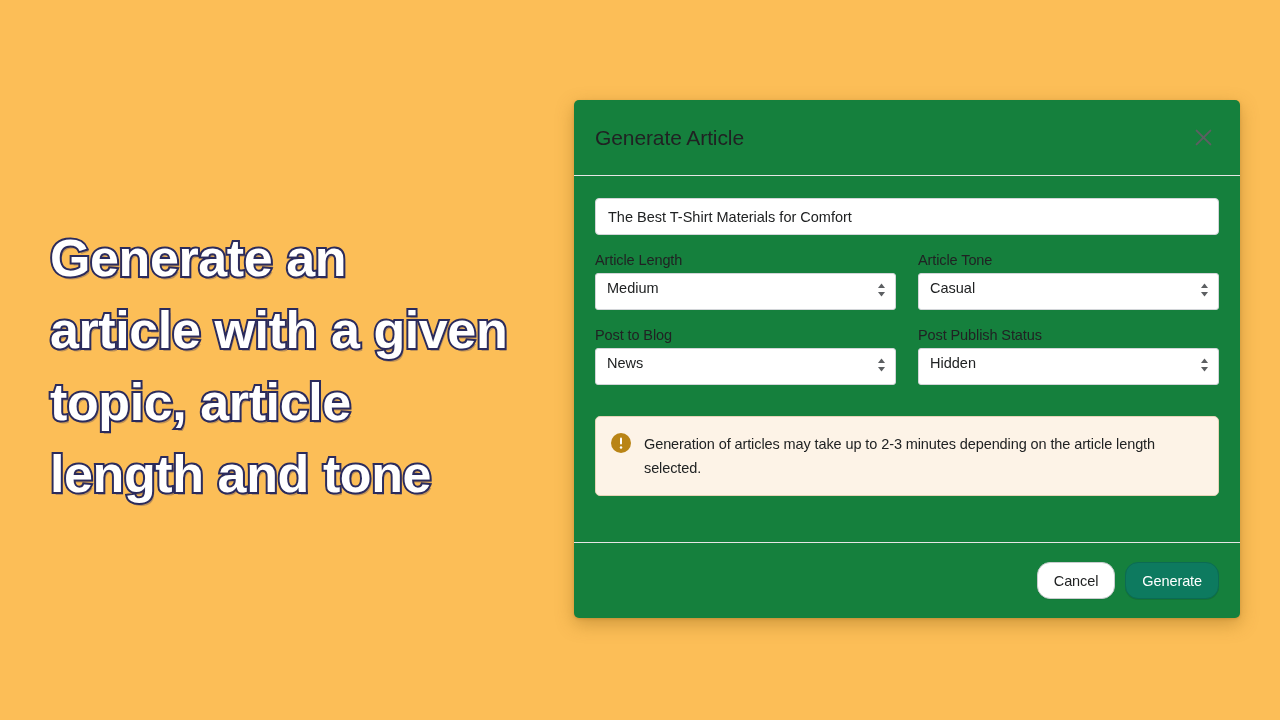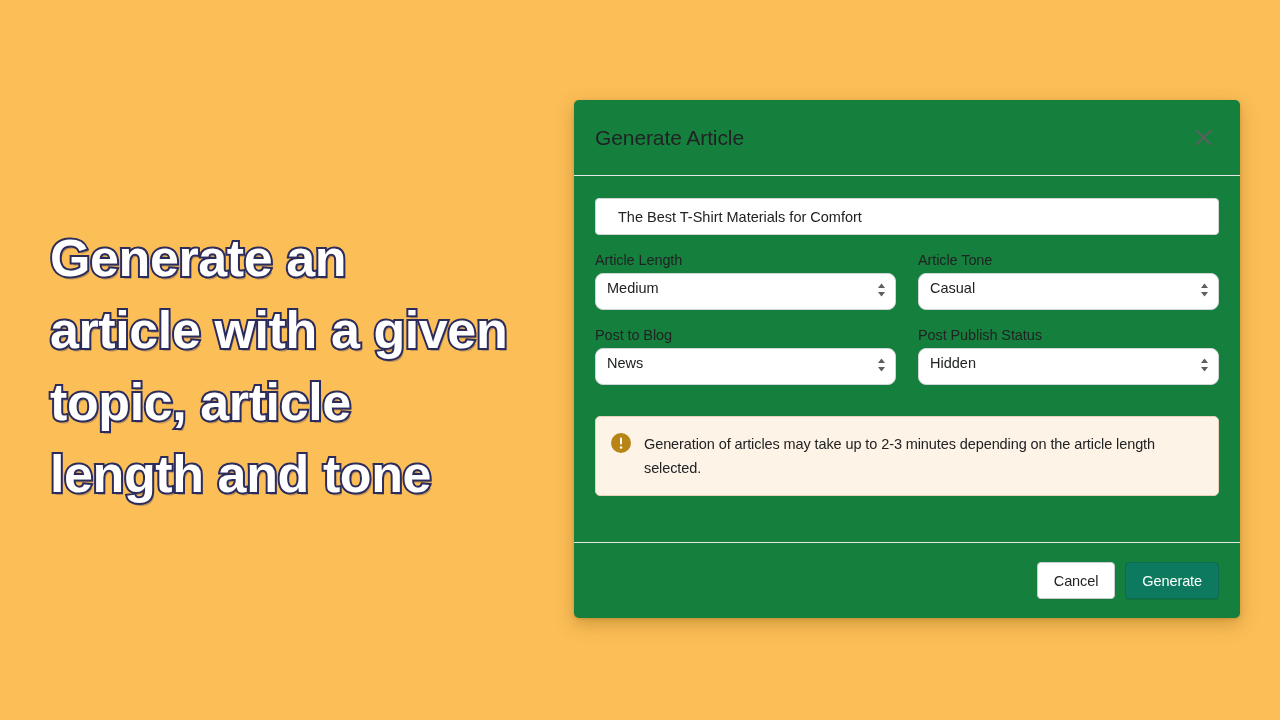--- a/index.html
+++ b/index.html
@@ -94,39 +94,39 @@
 
   .text-input {
     width: 100%;
     height: 37px;
     border: 1px solid #d2d5d8;
     border-radius: 4px;
     background: #ffffff;
     font-family: "Liberation Sans", sans-serif;
     font-size: 14.5px;
     color: #202223;
-    padding: 0 22px;
+    padding: 0 12px;
     outline: none;
   }
 
   .field-block { margin-bottom: 17px; }
 
   .grid-2 {
     display: grid;
     grid-template-columns: 1fr 1fr;
     column-gap: 22px;
     row-gap: 17px;
   }
 
   .select-wrap { position: relative; }
   .select-box {
     width: 100%;
     height: 37px;
     border: 1px solid #d2d5d8;
-    border-radius: 8px;
+    border-radius: 3px;
     background: #ffffff;
     font-size: 14.5px;
     color: #202223;
     padding: 0 30px 8px 11px;
     display: flex;
     align-items: center;
     cursor: pointer;
   }
   .select-arrows {
     position: absolute;
@@ -168,21 +168,21 @@
     border-top: 1px solid #e6e6e6;
     display: flex;
     align-items: center;
     justify-content: flex-end;
     gap: 10px;
     padding: 0 21px;
   }
   .btn {
     font-family: "Liberation Sans", sans-serif;
     font-size: 14.5px;
-    border-radius: 4px;
+    border-radius: 13px;
     cursor: pointer;
     height: 37px;
     padding: 8px 16px;
     letter-spacing: -0.1px;
   }
   .btn-secondary {
     background: #ffffff;
     color: #202223;
     border: 1px solid #c9cccf;
     box-shadow: 0 1px 0 rgba(0,0,0,0.05);

